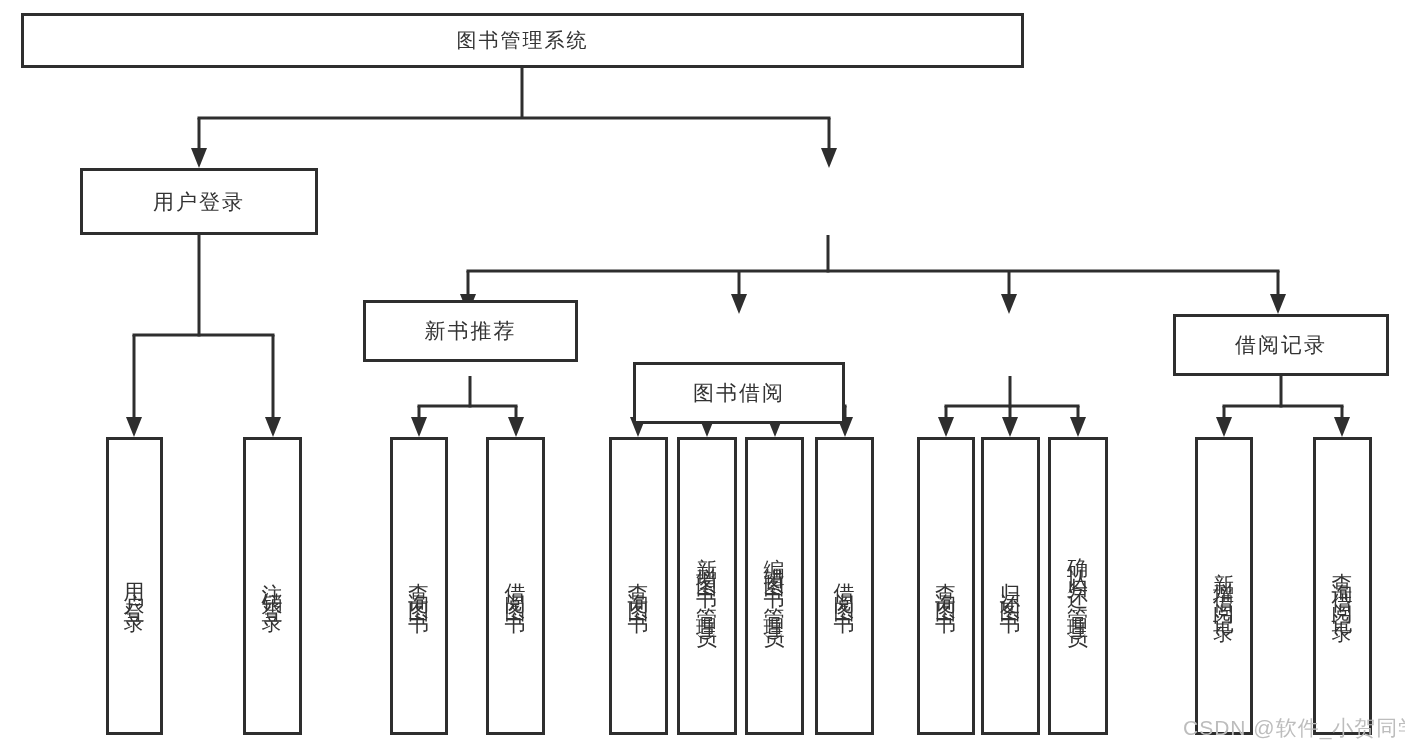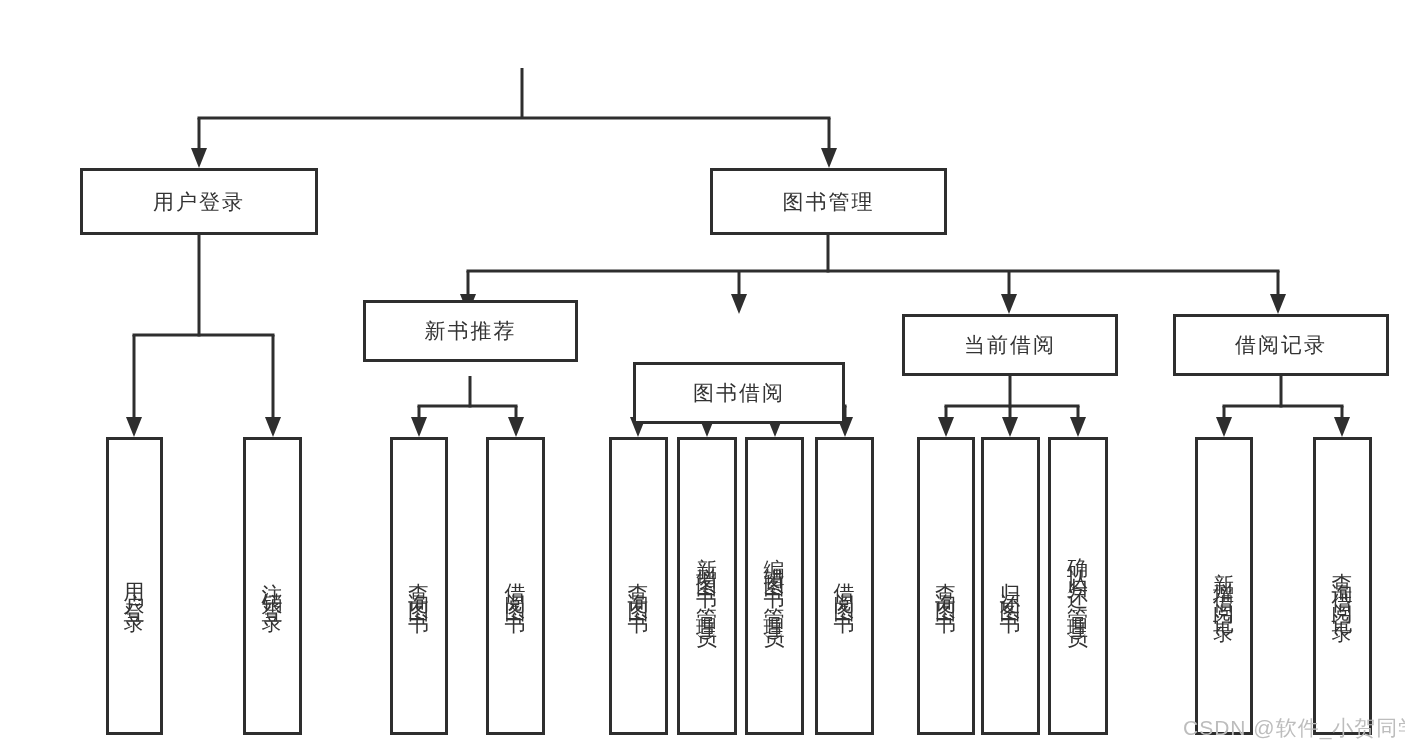--- a/index.html
+++ b/index.html
@@ -108,36 +108,33 @@
       <polygon points="767,417 783,417 775,437"></polygon>
       <polygon points="837,417 853,417 845,437"></polygon>
       <polygon points="938,417 954,417 946,437"></polygon>
       <polygon points="1002,417 1018,417 1010,437"></polygon>
       <polygon points="1070,417 1086,417 1078,437"></polygon>
       <polygon points="1216,417 1232,417 1224,437"></polygon>
       <polygon points="1334,417 1350,417 1342,437"></polygon>
     </g>
   </svg>
 
+  <div class="node root" style="left:21px;top:13px;width:1003px;height:55px;">
+    <span>图书管理系统</span>
+  </div>
 
   <div class="node" style="left:80px;top:168px;width:238px;height:67px;">
     <span>用户登录</span>
-  </div>
-  <div class="node" style="left:710px;top:168px;width:237px;height:67px;">
-    <span>图书管理</span>
   </div>
 
   <div class="node" style="left:363px;top:300px;width:215px;height:62px;">
     <span>新书推荐</span>
   </div>
   <div class="node" style="left:633px;top:314px;width:212px;height:62px;margin-top:48px;">
     <span>图书借阅</span>
-  </div>
-  <div class="node" style="left:902px;top:314px;width:216px;height:62px;">
-    <span>当前借阅</span>
   </div>
   <div class="node" style="left:1173px;top:314px;width:216px;height:62px;">
     <span>借阅记录</span>
   </div>
 
   <div class="node leaf" style="left:106px;width:57px;">
     <span class="vtext">用户登录</span>
   </div>
   <div class="node leaf" style="left:243px;width:59px;">
     <span class="vtext">注销登录</span>

